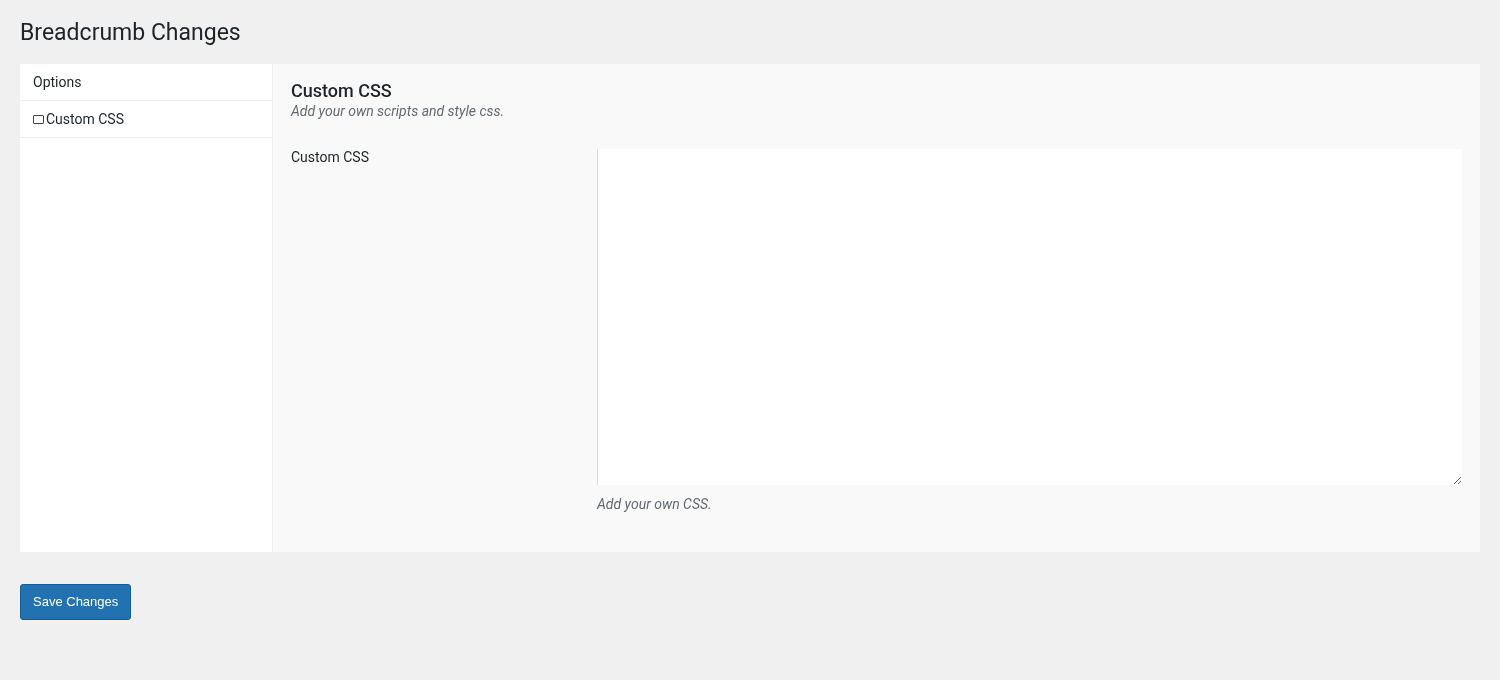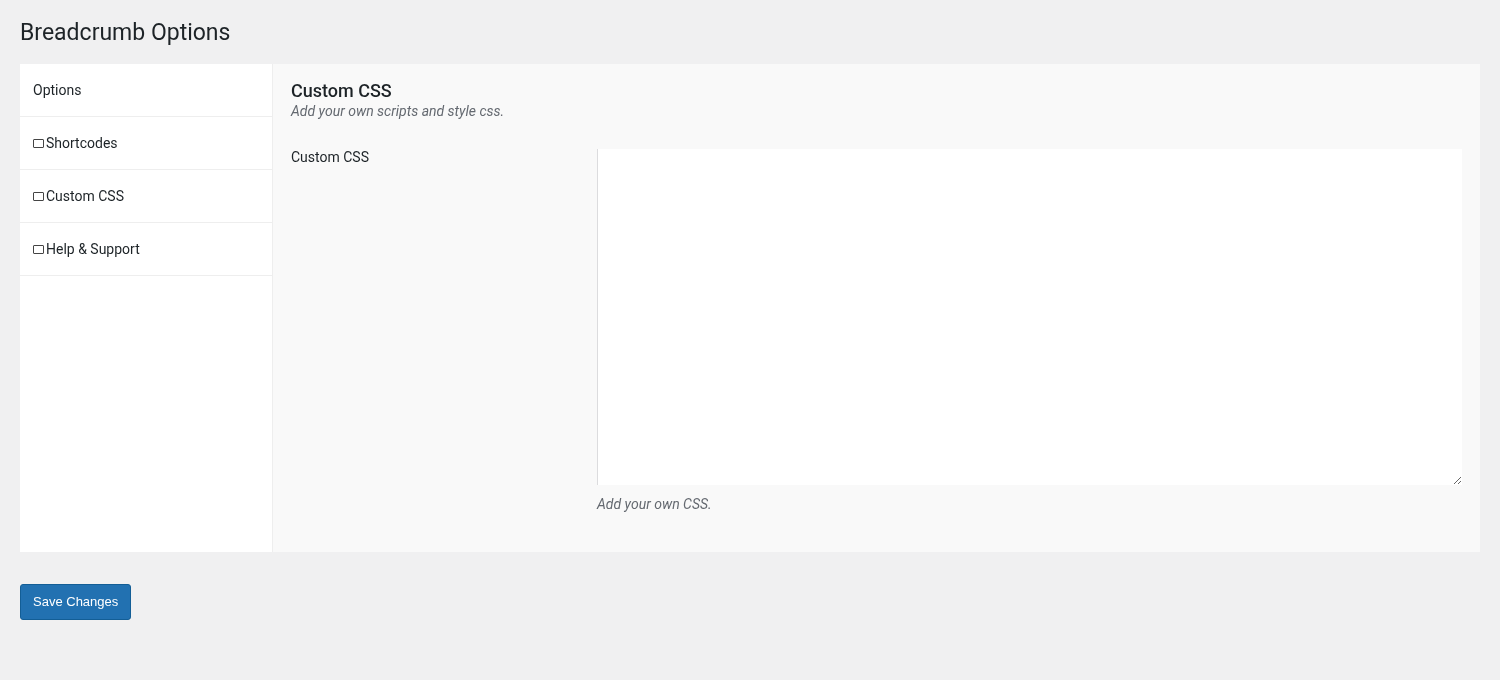--- a/index.html
+++ b/index.html
@@ -28,21 +28,21 @@
       background: #fff;
     }
     .tabs-sidebar {
       width: 252px;
       min-width: 252px;
       background: #fff;
     }
     .tab-item {
       display: flex;
       align-items: center;
-      padding: 18px 13px;
+      padding: 10px 13px;
       border-bottom: 1px solid #eee;
       cursor: pointer;
       font-size: 14px;
       color: #1d2327;
     }
     .tab-item .icon {
       display: inline-block;
       width: 11px;
       height: 9px;
       border: 1px solid #444;
@@ -113,38 +113,30 @@
       padding: 7px 12px;
       font-size: 13px;
       cursor: pointer;
       line-height: 1.5;
     }
   </style>
 </head>
 <body>
 
 <div class="wrap">
-  <h1 class="page-title">Breadcrumb Options</h1>
+  <h1 class="page-title">Breadcrumb Changes</h1>
 
   <div class="settings-container">
     <div class="tabs-sidebar">
       <div class="tab-item">
         <span>Options</span>
       </div>
       <div class="tab-item">
         <span class="icon"></span>
-        <span>Shortcodes</span>
-      </div>
-      <div class="tab-item">
-        <span class="icon"></span>
         <span>Custom CSS</span>
-      </div>
-      <div class="tab-item">
-        <span class="icon"></span>
-        <span>Help &amp; Support</span>
       </div>
     </div>
 
     <div class="content-area">
       <div class="section-title">Custom CSS</div>
       <div class="section-subtitle">Add your own scripts and style css.</div>
 
       <div class="field-row">
         <div class="field-label">Custom CSS</div>
         <div class="field-input-wrap">

